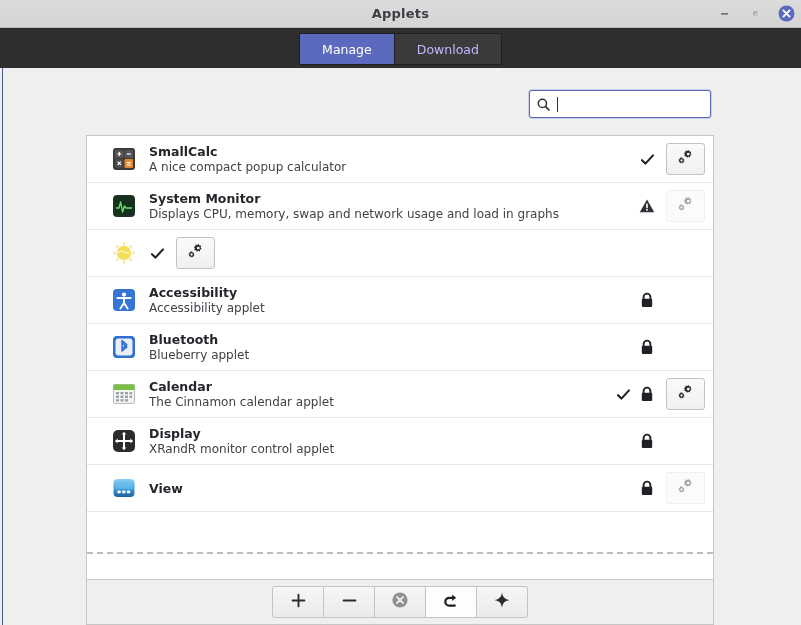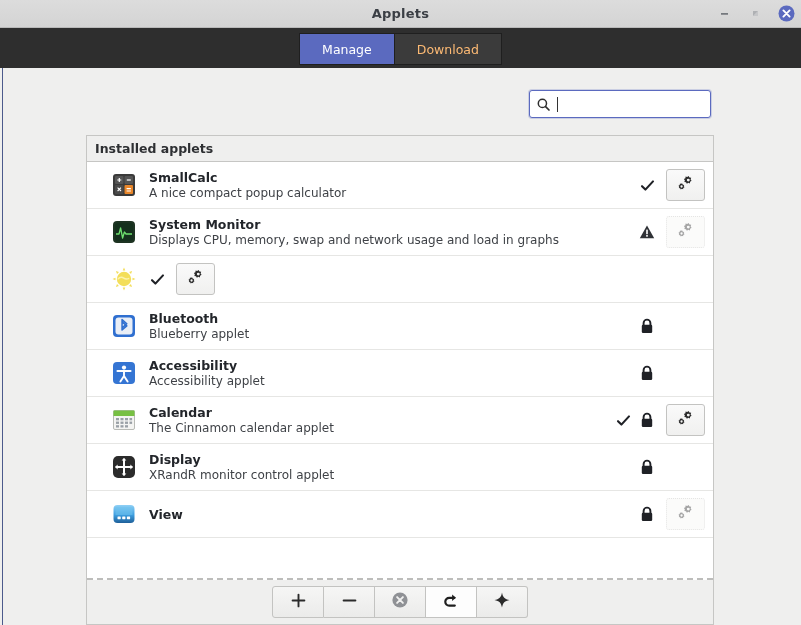--- a/index.html
+++ b/index.html
@@ -29,21 +29,21 @@
   .tabbar{
     height:40px;background:#2e2e2e;
     display:flex;align-items:center;justify-content:center;
   }
   .tabs{display:flex;height:30px;}
   .tab{
     display:flex;align-items:center;justify-content:center;
     padding:0 22px;height:30px;font-size:12.5px;color:#e9e9ea;
     border:1px solid #1f1f1f;cursor:default;
   }
-  .tab.inactive{background:#3b3b3b;color:#fdba74;border-left:none;}
+  .tab.inactive{background:#3b3b3b;color:#c4b5fd;border-left:none;}
   .tab.active{background:#5b6abf;color:#ffffff;font-weight:normal;}
 
   
   .content{position:relative;height:558px;background:#efefee;}
   .leftedge{position:absolute;left:2px;top:0;width:1px;height:100%;background:#2f3f7a;opacity:.85;}
 
   
   .searchrow{position:absolute;right:90px;top:22px;}
   .searchbox{
     width:168px;height:26px;background:#ffffff;
@@ -157,21 +157,20 @@
             <circle cx="6.4" cy="6.4" r="4.1" fill="none" stroke="#2e2e2e" stroke-width="1.5"></circle>
             <path d="M9.6 9.6 L13 13" stroke="#2e2e2e" stroke-width="1.7" stroke-linecap="round"></path>
           </svg>
         </span>
         <div class="caret"></div>
         <input class="searchinput" type="text" value="" placeholder="" style="">
       </div>
     </div>
 
     <div class="listframe">
-      <div class="listhead">Installed applets</div>
       <div class="rows" id="rows">
         <div class="row">
             <span class="ricon"><svg width="26" height="26" viewBox="0 0 26 26">
       <rect x="2" y="2" width="22" height="22" rx="3" fill="#3a3a3a"></rect>
       <rect x="4" y="4" width="8.5" height="8" rx="1" fill="#555"></rect>
       <rect x="13.5" y="4" width="8.5" height="8" rx="1" fill="#555"></rect>
       <rect x="4" y="13" width="8.5" height="9" rx="1" fill="#4a4a4a"></rect>
       <rect x="13.5" y="13" width="8.5" height="9" rx="1" fill="#e8862a"></rect>
       <path d="M6.3 8 h4 M8.3 6 v4" stroke="#fff" stroke-width="1.2"></path>
       <path d="M15.8 8 h4" stroke="#fff" stroke-width="1.2"></path>
@@ -260,48 +259,48 @@
         <circle cx="13.3" cy="7.1" r="1.45" fill="#f4f4f3"></circle>
         <path d="M7.2 10.6 l.7 1.1 1.3 .2 -.5 1.2 .8 1.1 -1.2 .7 -.2 1.3 -1.2 -.5 -1.1 .8 -.7 -1.2 -1.3 -.2 .5 -1.2 -.8 -1.1 1.2 -.7 .2 -1.3z"></path>
         <circle cx="6.55" cy="13.5" r="1.15" fill="#f4f4f3"></circle>
       </g>
                   </svg></span>
               </div>
             </div>
           </div>
           <div class="row">
             <span class="ricon"><svg width="26" height="26" viewBox="0 0 26 26">
-      <rect x="2" y="2" width="22" height="22" rx="4" fill="#2f6fd0"></rect>
-      <rect x="4.5" y="4.5" width="17" height="17" rx="3" fill="#e9eef6"></rect>
-      <path d="M11 7 L16 11.3 L11 15.6 L11 4.6 L16 9 L11 13.3" transform="translate(0.6,2.2) scale(0.95)" fill="none" stroke="#2f6fd0" stroke-width="1.6" stroke-linejoin="round"></path>
-    </svg></span>
-            <div class="rtext">
-              <div class="rname">Bluetooth</div>
-              <div class="rdesc">Blueberry applet</div>
-            </div>
-            <div class="rstatus">
-              <span class="stat">
-                <svg width="14" height="16" viewBox="0 0 14 16">
-      <path d="M3.6 7 V5 a3.4 3.4 0 0 1 6.8 0 V7" fill="none" stroke="#1f2126" stroke-width="1.9"></path>
-      <rect x="1.8" y="6.8" width="10.4" height="8.2" rx="1.2" fill="#1f2126"></rect>
-                </svg>
-              </span>
-            </div>
-            <div class="gearslot"></div>
-          </div>
-          <div class="row">
-            <span class="ricon"><svg width="26" height="26" viewBox="0 0 26 26">
       <rect x="2" y="2" width="22" height="22" rx="4" fill="#3575d3"></rect>
       <circle cx="13" cy="7.6" r="2.1" fill="#fff"></circle>
       <path d="M6.4 11 h13.2" stroke="#fff" stroke-width="1.9" stroke-linecap="round"></path>
       <path d="M13 11 v5 l-3.6 5.6 M13 16 l3.6 5.6" stroke="#fff" stroke-width="1.9" stroke-linecap="round" fill="none"></path>
     </svg></span>
             <div class="rtext">
               <div class="rname">Accessibility</div>
               <div class="rdesc">Accessibility applet</div>
+            </div>
+            <div class="rstatus">
+              <span class="stat">
+                <svg width="14" height="16" viewBox="0 0 14 16">
+      <path d="M3.6 7 V5 a3.4 3.4 0 0 1 6.8 0 V7" fill="none" stroke="#1f2126" stroke-width="1.9"></path>
+      <rect x="1.8" y="6.8" width="10.4" height="8.2" rx="1.2" fill="#1f2126"></rect>
+                </svg>
+              </span>
+            </div>
+            <div class="gearslot"></div>
+          </div>
+          <div class="row">
+            <span class="ricon"><svg width="26" height="26" viewBox="0 0 26 26">
+      <rect x="2" y="2" width="22" height="22" rx="4" fill="#2f6fd0"></rect>
+      <rect x="4.5" y="4.5" width="17" height="17" rx="3" fill="#e9eef6"></rect>
+      <path d="M11 7 L16 11.3 L11 15.6 L11 4.6 L16 9 L11 13.3" transform="translate(0.6,2.2) scale(0.95)" fill="none" stroke="#2f6fd0" stroke-width="1.6" stroke-linejoin="round"></path>
+    </svg></span>
+            <div class="rtext">
+              <div class="rname">Bluetooth</div>
+              <div class="rdesc">Blueberry applet</div>
             </div>
             <div class="rstatus">
               <span class="stat">
                 <svg width="14" height="16" viewBox="0 0 14 16">
       <path d="M3.6 7 V5 a3.4 3.4 0 0 1 6.8 0 V7" fill="none" stroke="#1f2126" stroke-width="1.9"></path>
       <rect x="1.8" y="6.8" width="10.4" height="8.2" rx="1.2" fill="#1f2126"></rect>
                 </svg>
               </span>
             </div>
             <div class="gearslot"></div>

